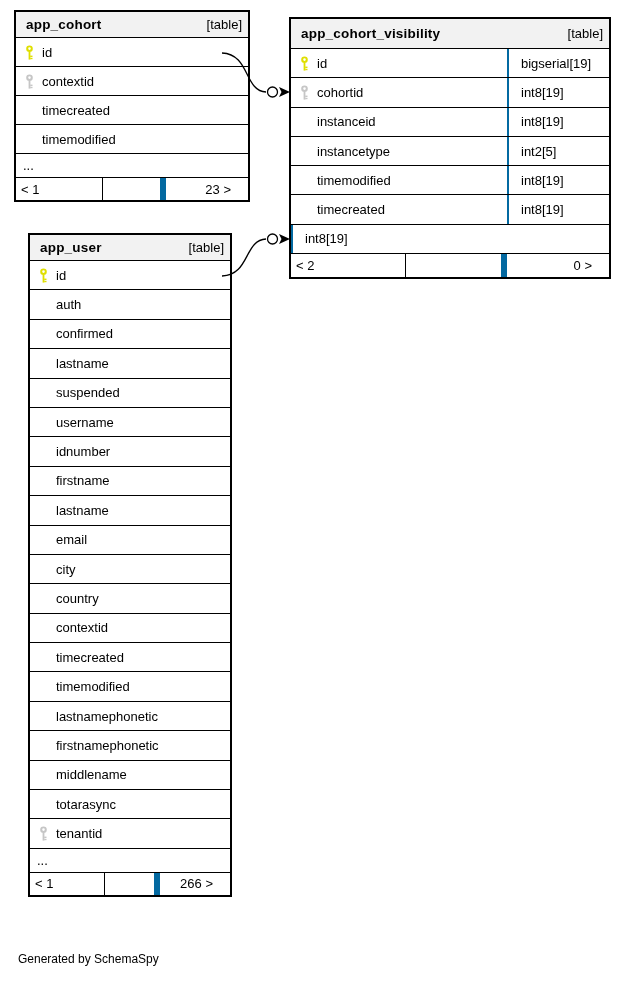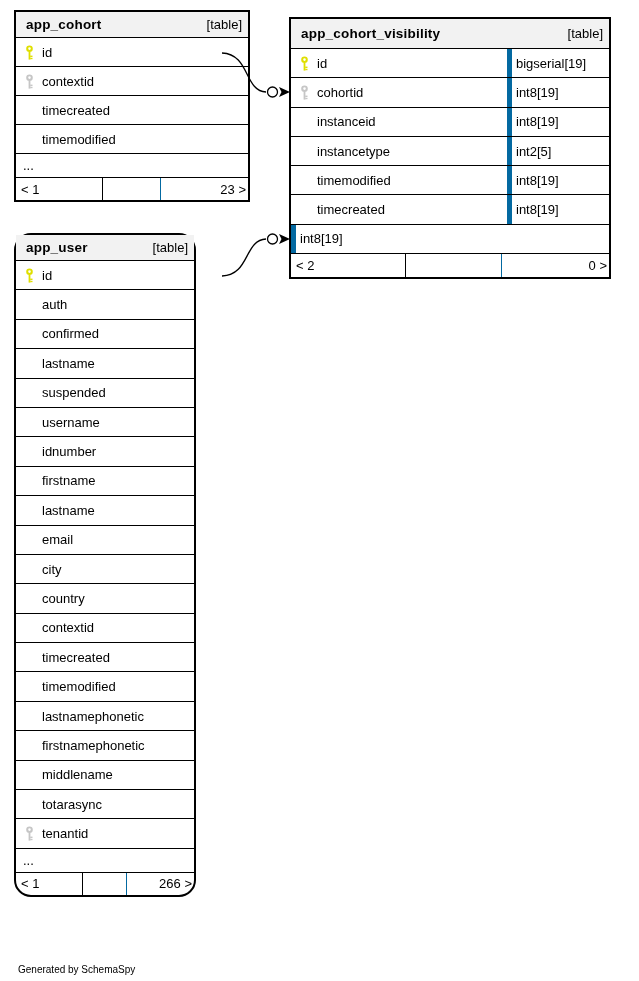--- a/index.html
+++ b/index.html
@@ -5,49 +5,49 @@
   html,body{margin:0;padding:0;background:#ffffff;}
   body{width:639px;height:981px;font-family:"Liberation Sans","DejaVu Sans",sans-serif;color:#000;}
   .canvas{position:relative;width:639px;height:981px;overflow:hidden;}
 
   .dbtable{position:absolute;border:2px solid #000;background:#fff;box-sizing:border-box;font-size:13px;}
   .thead{display:flex;justify-content:space-between;align-items:center;background:#f2f2f2;padding:0 6px 0 10px;}
   .tname{font-weight:bold;font-size:13.5px;letter-spacing:.2px;}
   .tbadge{font-size:13px;}
   .trow{display:flex;align-items:stretch;border-top:1px solid #000;}
   .namecell{display:flex;align-items:center;flex:1;padding-left:7px;min-width:0;}
-  .typecell{display:flex;align-items:center;width:102px;flex:0 0 102px;border-left:5px solid #0369a1;padding-left:4px;box-sizing:border-box;}
+  .typecell{display:flex;align-items:center;width:102px;flex:0 0 102px;border-left:2px solid #0369a1;padding-left:12px;box-sizing:border-box;}
   .keyspot{width:13px;flex:0 0 13px;display:inline-flex;align-items:center;justify-content:center;margin-right:6px;}
   .keyspot svg{display:block;}
   .key-primary{color:#dfdf00;}
   .key-foreign{color:#c6c6c6;}
   .tdots{display:flex;align-items:center;height:23px;border-top:1px solid #000;padding-left:7px;}
   .tfoot{display:flex;align-items:stretch;height:22px;border-top:1px solid #000;}
   .fcell{display:flex;align-items:center;box-sizing:border-box;}
   .fleft{flex:0 0 37%;padding-left:5px;}
   .fmid{flex:0 0 25%;border-left:1px solid #000;}
-  .fright{flex:1;border-left:1px solid #0369a1;justify-content:flex-end;padding-right:2px;}
+  .fright{flex:1;border-left:6px solid #0369a1;justify-content:flex-end;padding-right:17px;}
 
   .t-cohort{left:14px;top:10px;width:236px;}
   .t-cohort .thead{height:25px;}
   .t-cohort .trow{height:28px;}
 
   .t-visibility{left:289px;top:17px;width:322px;}
   .t-visibility .thead{height:29px;}
   .t-visibility .trow{height:28.3px;}
   .t-visibility .tfoot{height:23px;}
   .t-visibility .fleft{flex:0 0 36%;}
   .t-visibility .fmid{flex:0 0 30%;}
 
-  .t-user{left:14px;top:233px;width:182px;border-radius:17px;}
+  .t-user{left:28px;top:233px;width:204px;}
   .t-user .thead{height:25px;}
   .t-user .trow{height:28.4px;}
 
   .connectors{position:absolute;left:0;top:0;z-index:6;pointer-events:none;}
-  .credit{position:absolute;left:18px;top:952px;font-size:10px;margin-top:12px;}
+  .credit{position:absolute;left:18px;top:952px;font-size:12px;}
 </style>
 </head>
 <body>
 
 <div class="canvas">
 
   <div class="dbtable t-cohort">
     <div class="thead">
       <span class="tname">app_cohort</span>
       <span class="tbadge">[table]</span>

